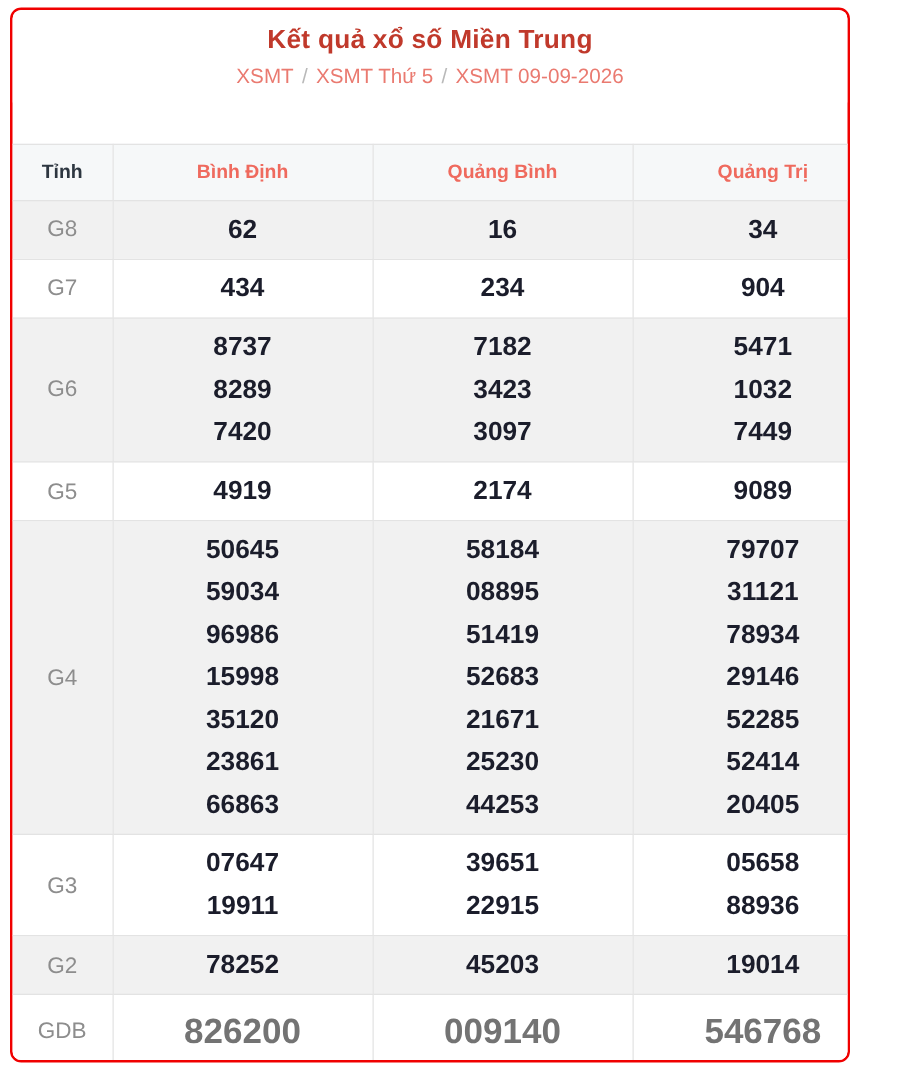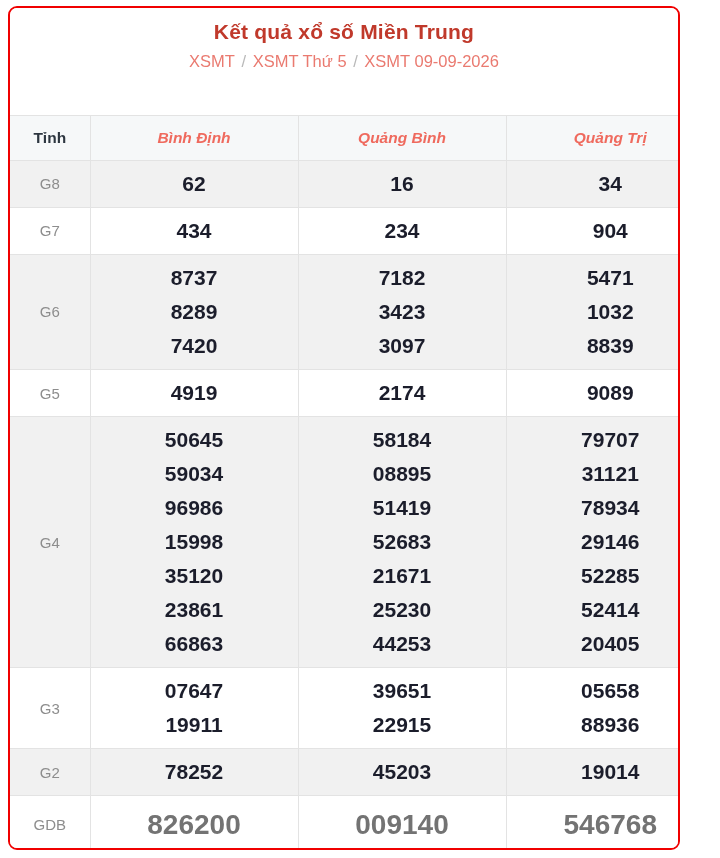--- a/index.html
+++ b/index.html
@@ -83,28 +83,27 @@
     height: 42px;
     font-size: 15.5px;
     font-weight: bold;
     border-top: none;
   }
   th.head-prize {
     color: #2d3640;
   }
   th.head-prov {
     color: #ef6a5e;
-    font-style: italic;
   }
 
   tbody tr.row-alt > td { background: #f1f1f1; }
   tbody tr.row-main > td { background: #ffffff; }
 
   td.prize-label {
-    font-size: 15px;
+    font-size: 18px;
     color: #8d8d8d;
     font-weight: normal;
   }
 
   td.numbers {
     font-size: 21px;
     font-weight: bold;
     color: #1b1d2b;
     padding: 6px 8px;
     line-height: 1.62;
@@ -176,21 +175,21 @@
             <span class="num">7420</span>
           </td>
           <td class="numbers">
             <span class="num">7182</span>
             <span class="num">3423</span>
             <span class="num">3097</span>
           </td>
           <td class="numbers">
             <span class="num">5471</span>
             <span class="num">1032</span>
-            <span class="num">8839</span>
+            <span class="num">7449</span>
           </td>
         </tr>
         <tr class="row-main">
           <td class="prize-label">G5</td>
           <td class="numbers">
             <span class="num">4919</span>
           </td>
           <td class="numbers">
             <span class="num">2174</span>
           </td>

